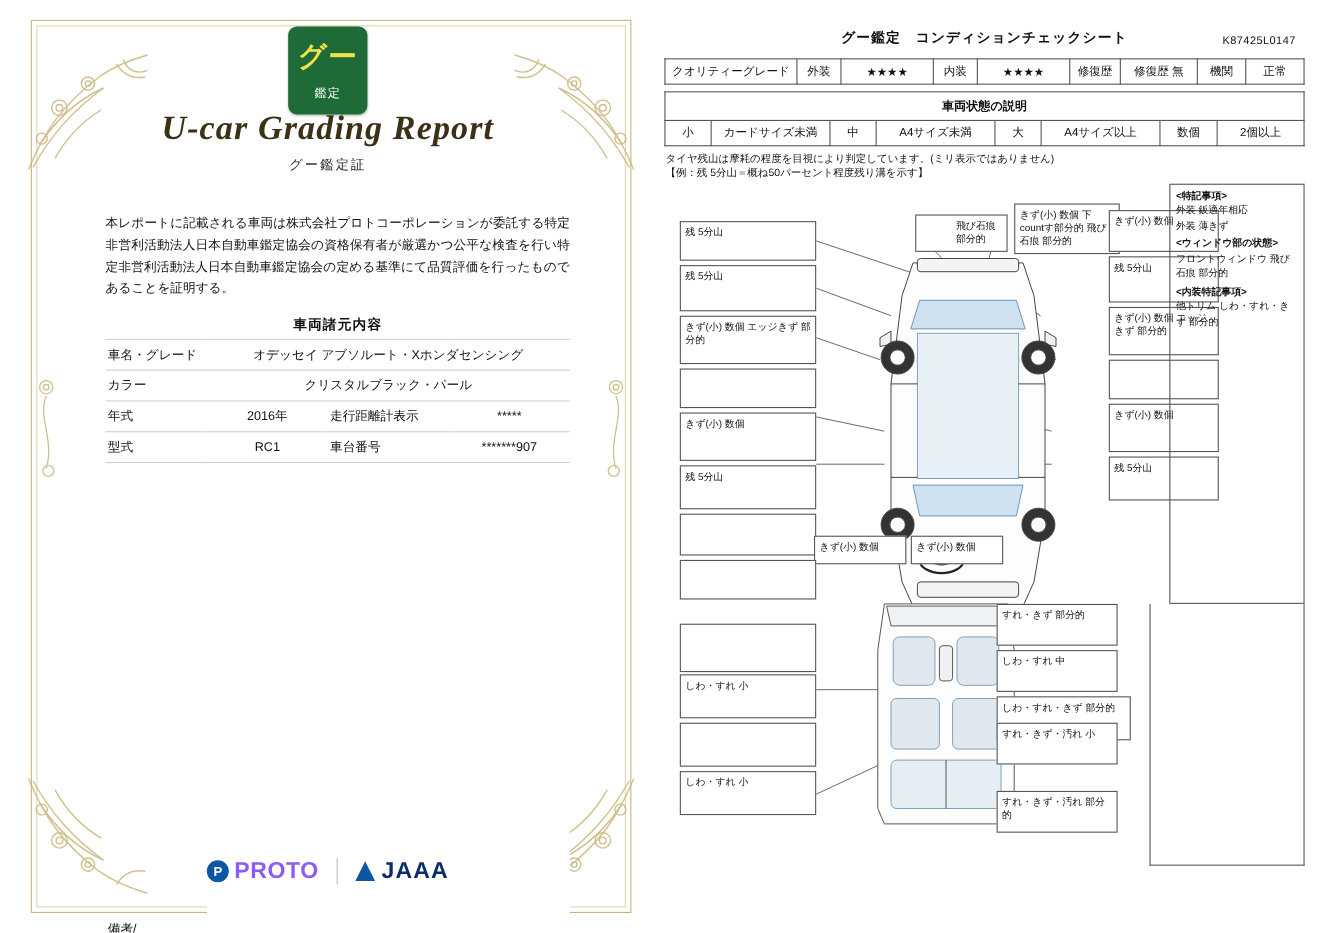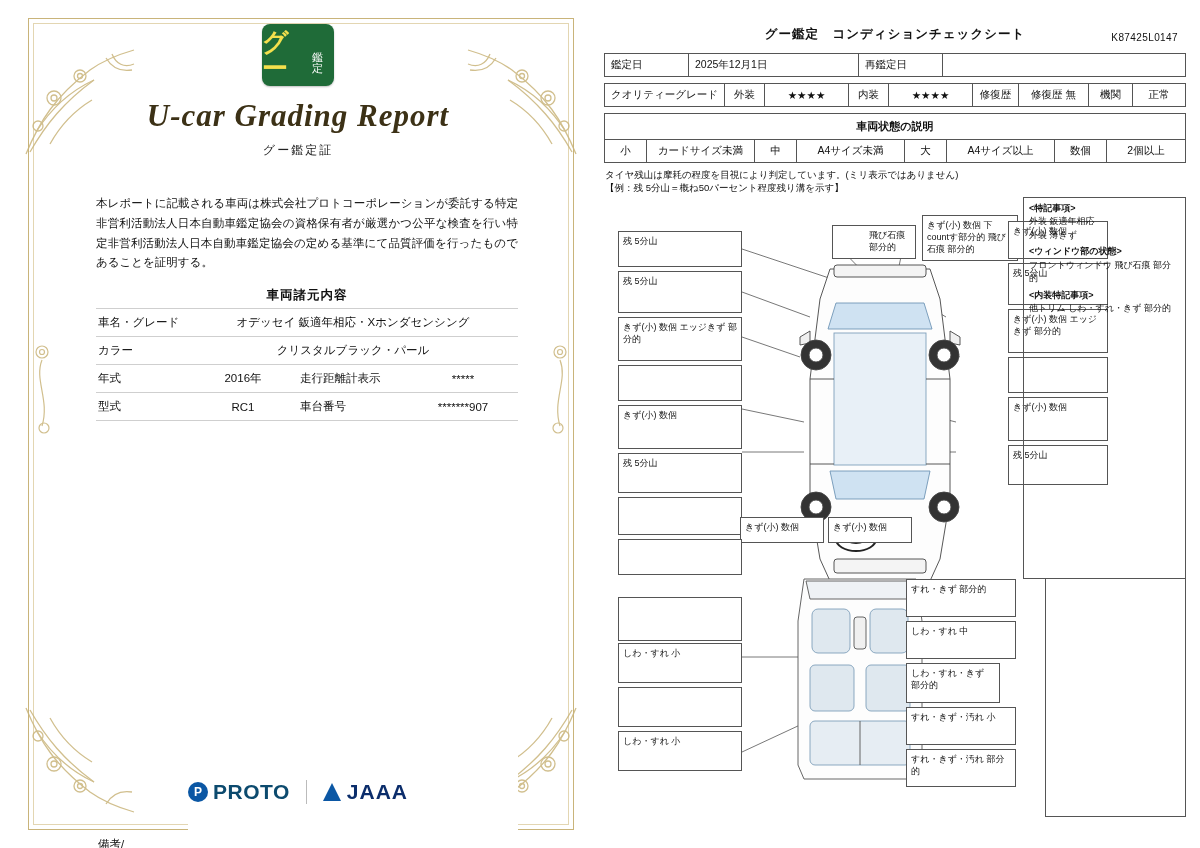--- a/index.html
+++ b/index.html
@@ -43,24 +43,24 @@
   .orn svg { width:100%; height:100%; display:block; }
   .orn.tl { left:20px; top:40px; }
   .orn.tr { right:14px; top:40px; transform:scaleX(-1); }
   .orn.bl { left:20px; bottom:26px; transform:scaleY(-1); }
   .orn.br { right:14px; bottom:26px; transform:scale(-1,-1); }
   .orn.ml { left:22px; top:330px; width:48px; height:120px;}
   .orn.mr { right:16px; top:330px; width:48px; height:120px; transform:scaleX(-1);}
 
   .logo-badge {
     position:absolute; left:50%; top:24px; transform:translateX(-50%);
-    width:72px; height:62px;
+    width:72px; height:80px;
     background:#1f6b38;
     border-radius:8px;
-    display:flex; flex-direction:row; align-items:center; justify-content:center;
+    display:flex; flex-direction:column; align-items:center; justify-content:center;
     color:#ffffff;
     box-shadow:0 1px 2px rgba(0,0,0,.25);
   }
   .logo-badge .g {
     font-size:26px; font-weight:bold; line-height:1;
     color:#f4e04d;
     letter-spacing:1px;
   }
   .logo-badge .k {
     font-size:11px; margin-top:16px; line-height:1;
@@ -120,21 +120,21 @@
   .brands {
     position:absolute; left:0; right:0; bottom:44px;
     display:flex; align-items:center; justify-content:center; gap:16px;
   }
   .proto { display:flex; align-items:center; gap:5px; }
   .proto .dot {
     width:20px; height:20px; border-radius:50%;
     background:#0b57a4; color:#fff; font-size:12px; font-weight:bold;
     display:flex; align-items:center; justify-content:center;
   }
-  .proto .txt { font-size:21px; font-weight:bold; color:#0c4a6e; letter-spacing:.5px;}
+  .proto .txt { font-size:21px; font-weight:bold; color:#8b5cf6; letter-spacing:.5px;}
   .divider-v { width:1px; height:24px; background:#bbb; }
   .jaaa { display:flex; align-items:center; gap:6px; }
   .jaaa .mark {
     width:0;height:0;
     border-left:9px solid transparent;
     border-right:9px solid transparent;
     border-bottom:18px solid #0b57a4;
   }
   .jaaa .txt { font-size:21px; font-weight:bold; color:#0b2d6b; letter-spacing:1px;}
 
@@ -179,21 +179,21 @@
     position:relative;
     width:100%; height:620px;
     margin-top:2px;
   }
   .diagram-wrap svg { position:absolute; left:0; top:0; }
   .footer-note {
     font-size:10.5px; font-weight:bold; margin-top:4px;
   }
   .sidebox {
     position:absolute; right:0; top:0;
-    width:163px;
+    width:123px;
     border:1px solid #555;
     font-size:9px;
     line-height:1.5;
     padding:4px 5px;
     height:382px;
   }
   .sidebox .sect { font-weight:bold; margin-top:3px; }
   .sidebox .sect:first-child { margin-top:0; }
   .sidebox-2 {
     position:absolute; right:0; top:382px;
@@ -315,21 +315,21 @@
 
     <div class="cert-body">
       <div class="intro">本レポートに記載される車両は株式会社プロトコーポレーションが委託する特定非営利活動法人日本自動車鑑定協会の資格保有者が厳選かつ公平な検査を行い特定非営利活動法人日本自動車鑑定協会の定める基準にて品質評価を行ったものであることを証明する。</div>
 
       <div class="sec-head">車両諸元内容</div>
 
       <table class="spec">
         <tbody>
             <tr>
           <td class="lbl">車名・グレード</td>
-          <td class="val" colspan="3">オデッセイ 鈑適年相応・Xホンダセンシング</td>
+          <td class="val" colspan="3">オデッセイ アブソルート・Xホンダセンシング</td>
         </tr>
         <tr>
           <td class="lbl">カラー</td>
           <td class="val" colspan="3">クリスタルブラック・パール</td>
         </tr>
         <tr>
           <td class="lbl">年式</td>
           <td class="val" style="width:110px">2016年</td>
           <td class="lbl" style="width:110px">走行距離計表示</td>
           <td class="val">*****</td>
@@ -360,30 +360,20 @@
         <div class="mark"></div>
         <div class="txt">JAAA</div>
       </div>
     </div>
   </div>
 
   <div class="right">
     <div class="sheet-title">グー鑑定　コンディションチェックシート</div>
     <div class="sheet-id">K87425L0147</div>
 
-    <table class="tbl">
-      <tbody>
-          <tr>
-        <td class="lab" style="width:84px">鑑定日</td>
-        <td style="width:170px">2025年12月1日</td>
-        <td class="lab" style="width:84px">再鑑定日</td>
-        <td></td>
-      </tr>
-    </tbody>
-      </table>
 
     <table class="tbl" style="margin-top:6px">
       <tbody>
           <tr>
         <td class="lab" style="width:110px">クオリティーグレード</td>
         <td class="center" style="width:40px">外装</td>
         <td class="center" style="width:84px">★★★★</td>
         <td class="center" style="width:40px">内装</td>
         <td class="center" style="width:84px">★★★★</td>
         <td class="center" style="width:46px">修復歴</td>
@@ -524,22 +514,22 @@
 
       <div class="cell-label" style="left:14px; top:300px; width:124px; height:38px;"></div>
       <div class="cell-label" style="left:136px; top:320px; width:84px; height:26px;">きず(小) 数個</div>
       <div class="cell-label" style="left:224px; top:320px; width:84px; height:26px;">きず(小) 数個</div>
       <div class="cell-label" style="left:14px; top:342px; width:124px; height:36px;"></div>
 
       <div class="cell-label" style="left:302px; top:382px; width:110px; height:38px;">すれ・きず 部分的</div>
       <div class="cell-label" style="left:302px; top:424px; width:110px; height:38px;">しわ・すれ 中</div>
       <div class="cell-label" style="left:14px; top:400px; width:124px; height:44px;"></div>
       <div class="cell-label" style="left:14px; top:446px; width:124px; height:40px;">しわ・すれ 小</div>
-      <div class="cell-label" style="left:302px; top:466px; width:94px; height:40px;">しわ・すれ・きず 部分的</div>
-      <div class="cell-label" style="left:302px; top:510px; width:110px; height:38px;">すれ・きず・汚れ 小</div>
+      <div class="cell-label" style="left:302px; top:466px; width:122px; height:40px;">しわ・すれ・きず 部分的</div>
+      <div class="cell-label" style="left:302px; top:490px; width:110px; height:38px;">すれ・きず・汚れ 小</div>
       <div class="cell-label" style="left:14px; top:490px; width:124px; height:40px;"></div>
       <div class="cell-label" style="left:14px; top:534px; width:124px; height:40px;">しわ・すれ 小</div>
       <div class="cell-label" style="left:302px; top:552px; width:110px; height:38px;">すれ・きず・汚れ 部分的</div>
 
       <div class="sidebox">
         <div class="sect">&lt;特記事項&gt;</div>
         <div>外装 鈑適年相応</div>
         <div>外装 薄きず</div>
         <div class="sect">&lt;ウィンドウ部の状態&gt;</div>
         <div>フロントウィンドウ 飛び石痕 部分的</div>

